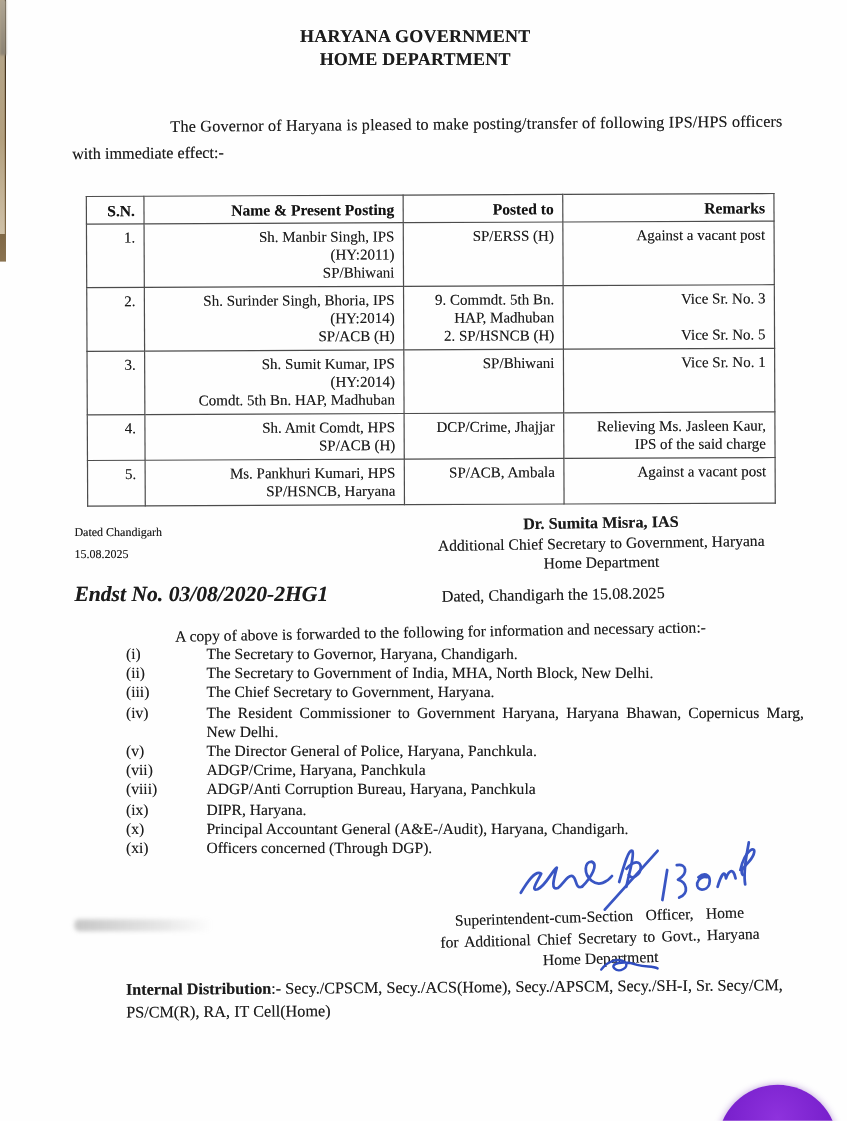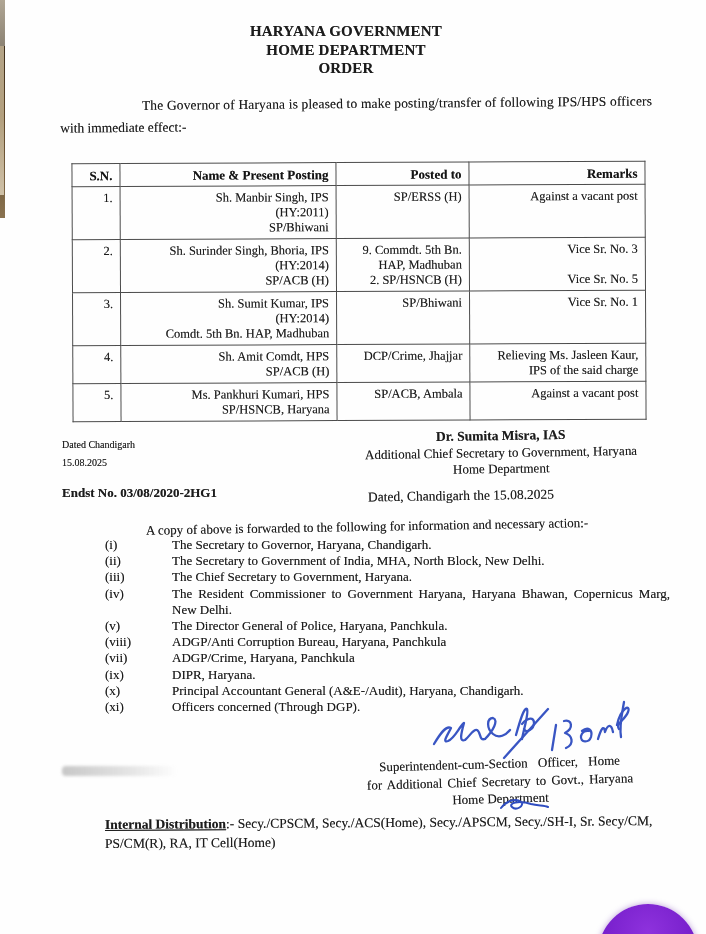--- a/index.html
+++ b/index.html
@@ -39,21 +39,21 @@
   table.order th{font-size:13px;color:#141414;}
   col.c-sn{width:48px;} col.c-name{width:216px;} col.c-posted{width:133px;} col.c-remarks{width:176px;}
   td.posted-cell,td.remarks-cell{text-align:left;}
   td.j{text-align:justify;}
 
   
   .dated-block{left:62px;top:436px;font-size:10px;line-height:18px;}
   .officer-block{left:355px;top:428px;width:292px;text-align:center;
     font-size:13px;line-height:16.5px;transform:rotate(-.9deg);}
   .officer-block .name{font-weight:bold;font-size:13.5px;}
-  .endst-no{left:62px;top:485px;font-size:13px;font-weight:600;}
+  .endst-no{left:62px;top:485px;font-size:18px;font-weight:600;font-style:italic;}
   .endst-dated{left:368px;top:488px;font-size:13.5px;transform:rotate(-.9deg);}
 
   
   .fwd-intro{left:146px;top:518px;width:540px;font-size:13px;transform:rotate(-1deg);}
   .fwd-list{left:105px;top:537px;width:565px;font-size:13px;line-height:16.2px;}
   .fwd-item{display:flex;}
   .fwd-item .num{width:44px;flex:0 0 44px;}
   .fwd-item .txt{flex:1;margin-left:23px;}
   .fwd-item .txt.j{text-align:justify;}
 
@@ -61,38 +61,37 @@
   .sig-svg{left:428px;top:694px;}
   .curl-svg{left:498px;top:797px;}
 
   .sup-block{left:352px;top:755px;width:296px;text-align:center;
     font-size:13px;line-height:17.5px;transform:rotate(-1.6deg);}
   .sup-block .w1{word-spacing:7px;}
   .sup-block .w2{word-spacing:2px;}
 
   .internal{left:105px;top:813px;width:566px;font-size:13.5px;line-height:19px;
     transform:rotate(-.4deg);}
-  .internal .lbl{font-weight:bold;text-decoration:underline;}
+  .internal .lbl{font-weight:bold;}
 
   .fab{left:598px;top:904px;width:100px;height:100px;border-radius:50%;
     background:radial-gradient(circle at 50% 28%,#8e32dd,#7019c6 70%);
     box-shadow:0 0 6px rgba(90,20,160,.4);}
   .scanfeel{color:#1c1c1c;text-shadow:0 0 .4px rgba(30,30,30,.55);}
 </style>
 </head>
 <body>
 
 <div class="abs edge1"></div>
 <div class="abs edge2"></div>
 <div class="abs edge3"></div>
 
 <div class="abs doc-header scanfeel">
   <div>HARYANA GOVERNMENT</div>
   <div>HOME DEPARTMENT</div>
-  <div>ORDER</div>
 </div>
 
 <div class="abs intro scanfeel">
   <div class="l1">The Governor of Haryana is pleased to make posting/transfer of following IPS/HPS officers</div>
   <div class="l2">with immediate effect:-</div>
 </div>
 
 <table class="abs order scanfeel">
   <colgroup>
       <col class="c-sn">
@@ -182,26 +181,26 @@
   </div>
   <div class="fwd-item">
     <span class="num">(iv)</span>
     <span class="txt j">The Resident Commissioner to Government Haryana, Haryana  Bhawan, Copernicus Marg, New Delhi.</span>
   </div>
   <div class="fwd-item">
     <span class="num">(v)</span>
     <span class="txt">The Director General of Police, Haryana, Panchkula.</span>
   </div>
   <div class="fwd-item">
+    <span class="num">(vii)</span>
+    <span class="txt">ADGP/Crime, Haryana, Panchkula</span>
+  </div>
+  <div class="fwd-item">
     <span class="num">(viii)</span>
     <span class="txt">ADGP/Anti Corruption Bureau, Haryana, Panchkula</span>
-  </div>
-  <div class="fwd-item">
-    <span class="num">(vii)</span>
-    <span class="txt">ADGP/Crime, Haryana, Panchkula</span>
   </div>
   <div class="fwd-item">
     <span class="num">(ix)</span>
     <span class="txt">DIPR, Haryana.</span>
   </div>
   <div class="fwd-item">
     <span class="num">(x)</span>
     <span class="txt">Principal Accountant General (A&amp;E-/Audit), Haryana, Chandigarh.</span>
   </div>
   <div class="fwd-item">

